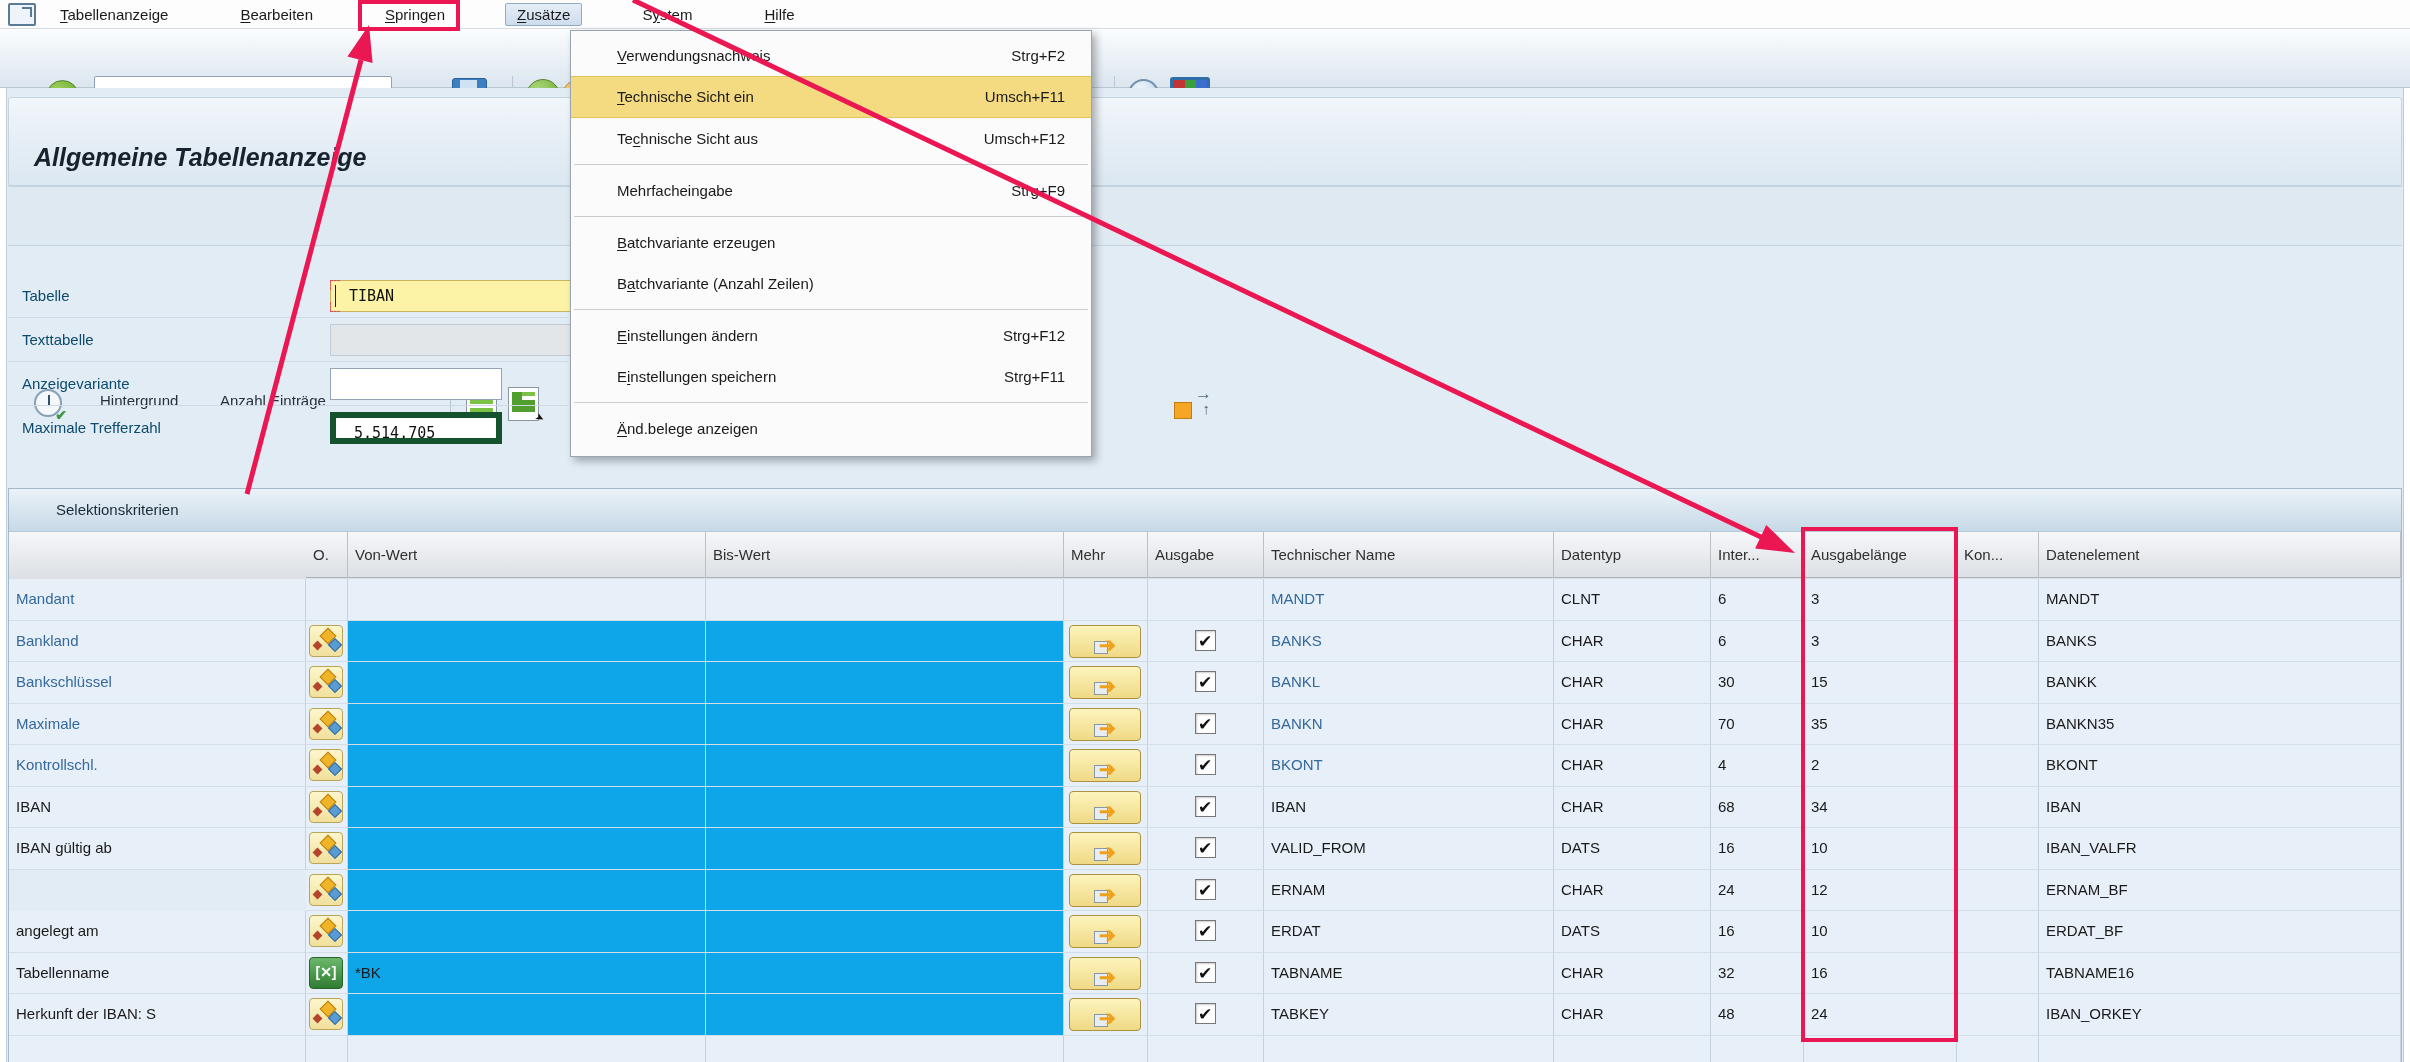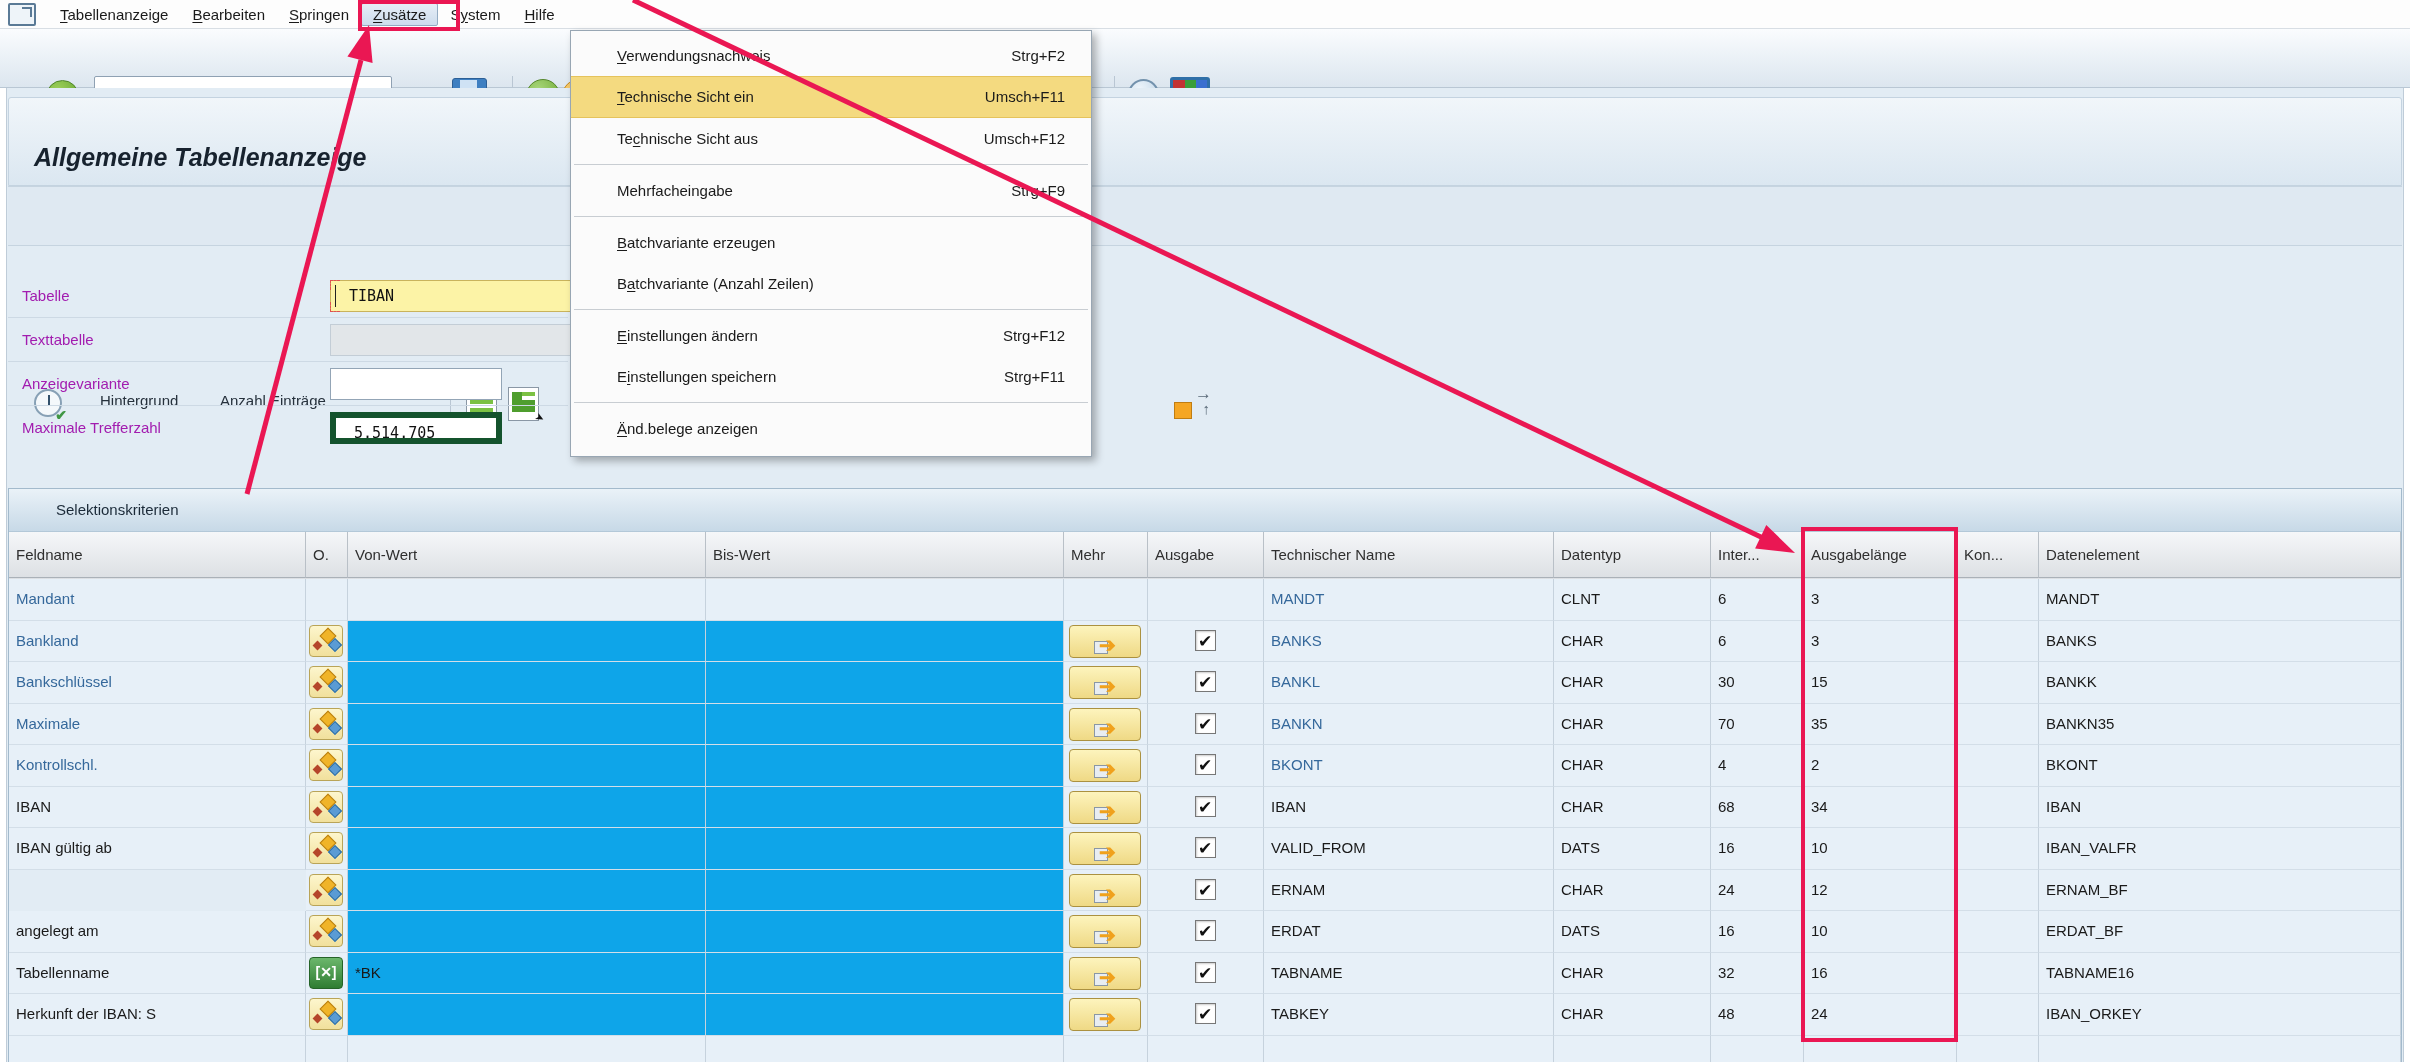--- a/index.html
+++ b/index.html
@@ -62,21 +62,21 @@
   .ic-list::before{content:"";position:absolute;left:3px;top:4px;right:3px;height:20px;
          background:repeating-linear-gradient(#7bc143 0 4px,#fff 4px 8px);}
   .ic-list::after{content:"➤";position:absolute;right:-6px;bottom:-4px;font-size:11px;color:#111;transform:rotate(28deg);}
   .ic-list.alt::before{background:repeating-linear-gradient(#7bc143 0 4px,#fff 4px 8px);box-shadow:inset 10px -12px 0 #4f9e2e;}
   .ic-layout{position:absolute;left:1166px;top:200px;width:38px;height:34px;}
   .ic-layout .sq{position:absolute;left:0;bottom:2px;width:16px;height:15px;background:#f5a623;border:1px solid #c07d12;}
   .ic-layout .a1{position:absolute;right:0;top:-3px;color:#5a6a78;font-size:17px;font-weight:bold;}
   .ic-layout .a2{position:absolute;right:2px;bottom:4px;color:#5a6a78;font-size:15px;font-weight:bold;}
 
   
-  .flabel{position:absolute;left:22px;height:30px;line-height:30px;color:#a21caf;}
+  .flabel{position:absolute;left:22px;height:30px;line-height:30px;color:#0c4a6e;}
   .fsep{position:absolute;left:8px;width:560px;height:1px;background:#cdd9e4;}
   .ffield{position:absolute;left:330px;height:32px;box-sizing:border-box;line-height:30px;
           font-family:"DejaVu Sans Mono",monospace;font-size:15px;padding-left:18px;}
   .f-tabelle{top:280px;width:310px;background:#fcf3a6;border:1px solid #c9b35c;color:#111;}
   .f-tabelle .caret{position:absolute;left:4px;top:4px;width:1px;height:22px;background:#222;}
   .f-tabelle .cnr{position:absolute;left:-1px;width:9px;height:9px;}
   .f-tabelle .cnr.t{top:-1px;border-top:1px dashed #e05252;border-left:1px dashed #e05252;}
   .f-tabelle .cnr.b{bottom:-1px;border-bottom:1px dashed #e05252;border-left:1px dashed #e05252;}
   .f-text{top:324px;width:310px;background:#e2e6e9;border:1px solid #c3cdd6;}
   .f-anz{top:368px;width:172px;background:#fff;border:1px solid #93a5b6;}
@@ -141,21 +141,21 @@
   
   .annsvg{position:absolute;left:0;top:0;z-index:50;pointer-events:none;}
 </style>
 </head>
 <body>
 
 <div class="screen">
 
   <div class="menubar">
     <div class="mb-appicon"></div>
-    <div style="display:flex;">
+    <div style="display:flex;gap:48px;">
         <div class="mb-item"><u>T</u>abellenanzeige</div>
         <div class="mb-item"><u>B</u>earbeiten</div>
         <div class="mb-item"><u>S</u>pringen</div>
         <div class="mb-item active"><u>Z</u>usätze</div>
         <div class="mb-item">S<u>y</u>stem</div>
         <div class="mb-item"><u>H</u>ilfe</div>
       </div>
   </div>
 
   <div class="toolbar">
@@ -204,21 +204,20 @@
     <span class="caret"></span>
     <span>TIBAN</span>
   </div>
   <div class="ffield f-text"><span></span></div>
   <div class="ffield f-anz"><span></span></div>
   <div class="ffield f-max"><span>5.514.705</span></div>
 
   <div class="gbox"></div>
   <div class="gtitle">Selektionskriterien</div>
   <div class="thead">
-    <div class="hc h-feld">Feldname</div>
     <div class="hc h-o">O.</div>
     <div class="hc h-von">Von-Wert</div>
     <div class="hc h-bis">Bis-Wert</div>
     <div class="hc h-mehr">Mehr</div>
     <div class="hc h-ausg">Ausgabe</div>
     <div class="hc h-tech">Technischer Name</div>
     <div class="hc h-typ">Datentyp</div>
     <div class="hc h-int">Inter...</div>
     <div class="hc h-len">Ausgabelänge</div>
     <div class="hc h-kon">Kon...</div>

